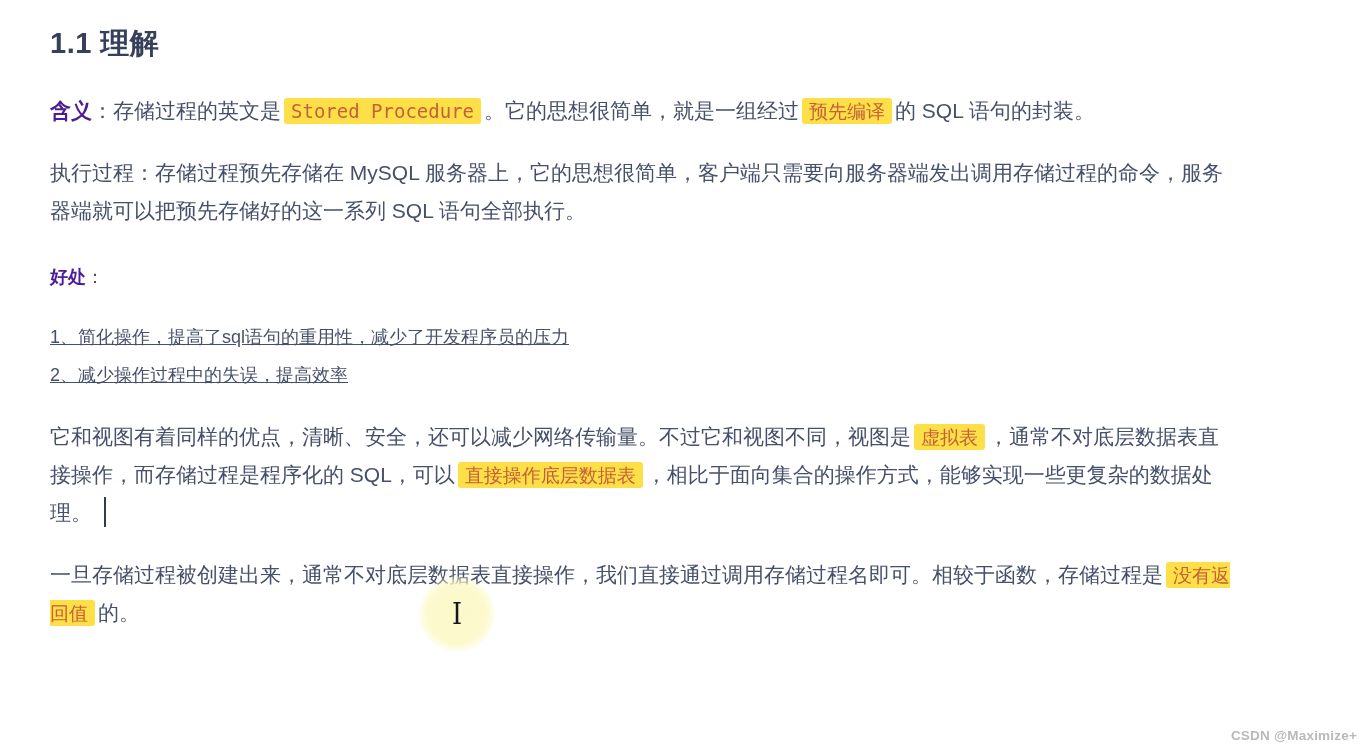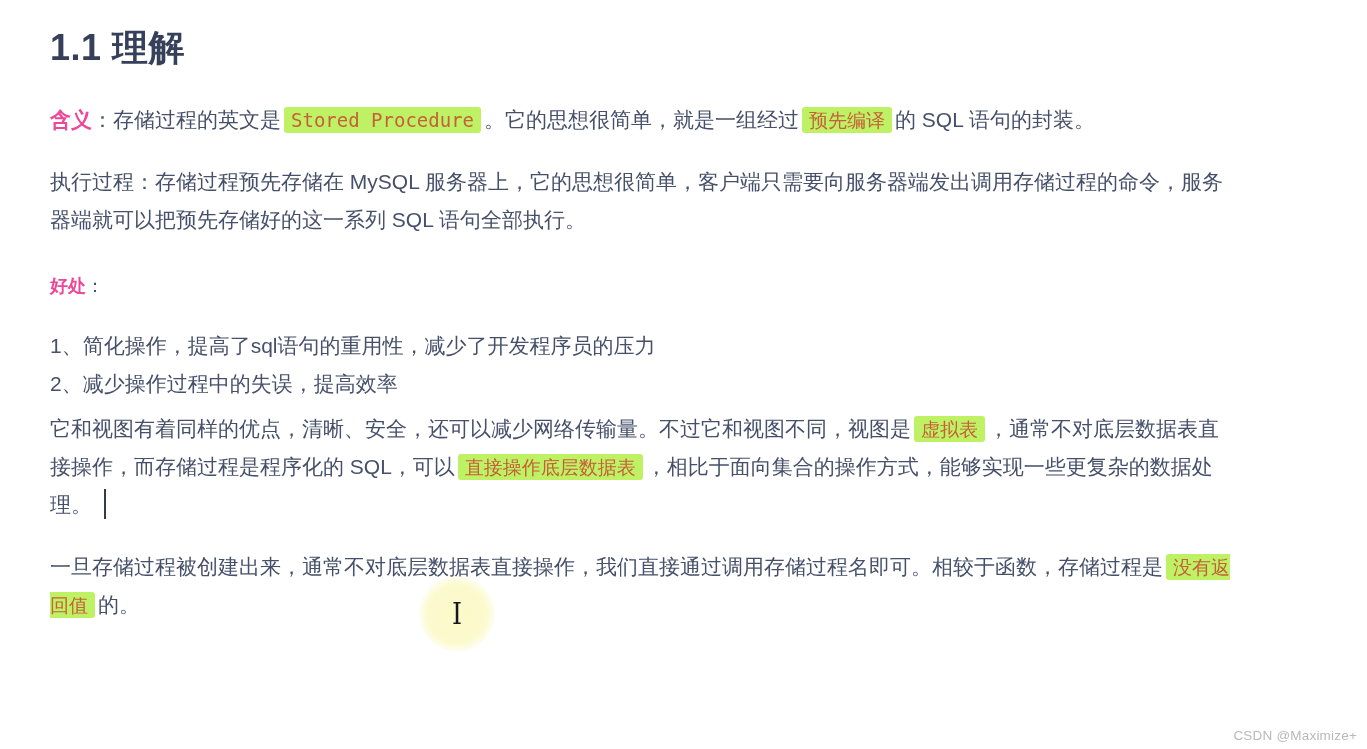--- a/index.html
+++ b/index.html
@@ -10,55 +10,56 @@
     position:relative;
     font-family:"Liberation Sans","DejaVu Sans",sans-serif;
     color:#46506a;
     -webkit-font-smoothing:antialiased;
   }
   .doc{
     padding:14px 0 0 50px;
     width:1185px;
   }
   h2.title{
-    font-size:36px;
+    font-size:29px;
     font-weight:bold;
     color:#36405a;
     margin:10px 0 28px 0;
     letter-spacing:0.5px;
   }
   .para{
     font-size:21px;
     line-height:38px;
     margin:0 0 24px 0;
     color:#46506a;
   }
   .subhead{
     font-size:18px;
     line-height:30px;
     margin:32px 0 26px 0;
   }
   .boldred{
-    color:#ec4899;
+    color:#4c1d95;
     font-weight:bold;
     text-align:center;
   }
   .code{
     font-family:"DejaVu Sans Mono","Liberation Mono",monospace;
     font-size:19px;
     color:#c65f3a;
-    background:#bef264;
+    background:#fde047;
     border-radius:3px;
     padding:2px 7px;
     margin:0 3px;
   }
   .benefit-list{
-    font-size:21px;
+    font-size:18px;
     line-height:38px;
-    margin:0 0 7px 0;
+    margin:0 0 24px 0;
+    text-decoration:underline;
   }
   .benefit-item{color:#46506a;}
   .caret{
     display:inline-block;
     width:2px;
     height:30px;
     background:#333b49;
     margin-left:12px;
     vertical-align:-7px;
   }
@@ -82,20 +83,21 @@
     line-height:1;
     transform:scaleX(0.85);
   }
   .watermark{
     position:absolute;
     right:10px;
     bottom:6px;
     font-size:13.5px;
     color:#b9b9b9;
     letter-spacing:0.2px;
+    font-weight:bold;
   }
 </style>
 </head>
 <body>
 
 <div class="doc">
 
   <h2 class="title">1.1 理解</h2>
 
   <p class="para"><span class="boldred">含义</span><span>：存储过程的英文是</span><span class="code">Stored Procedure</span><span>。它的思想很简单，就是一组经过</span><span class="code">预先编译</span><span>的 SQL 语句的封装。</span></p>

